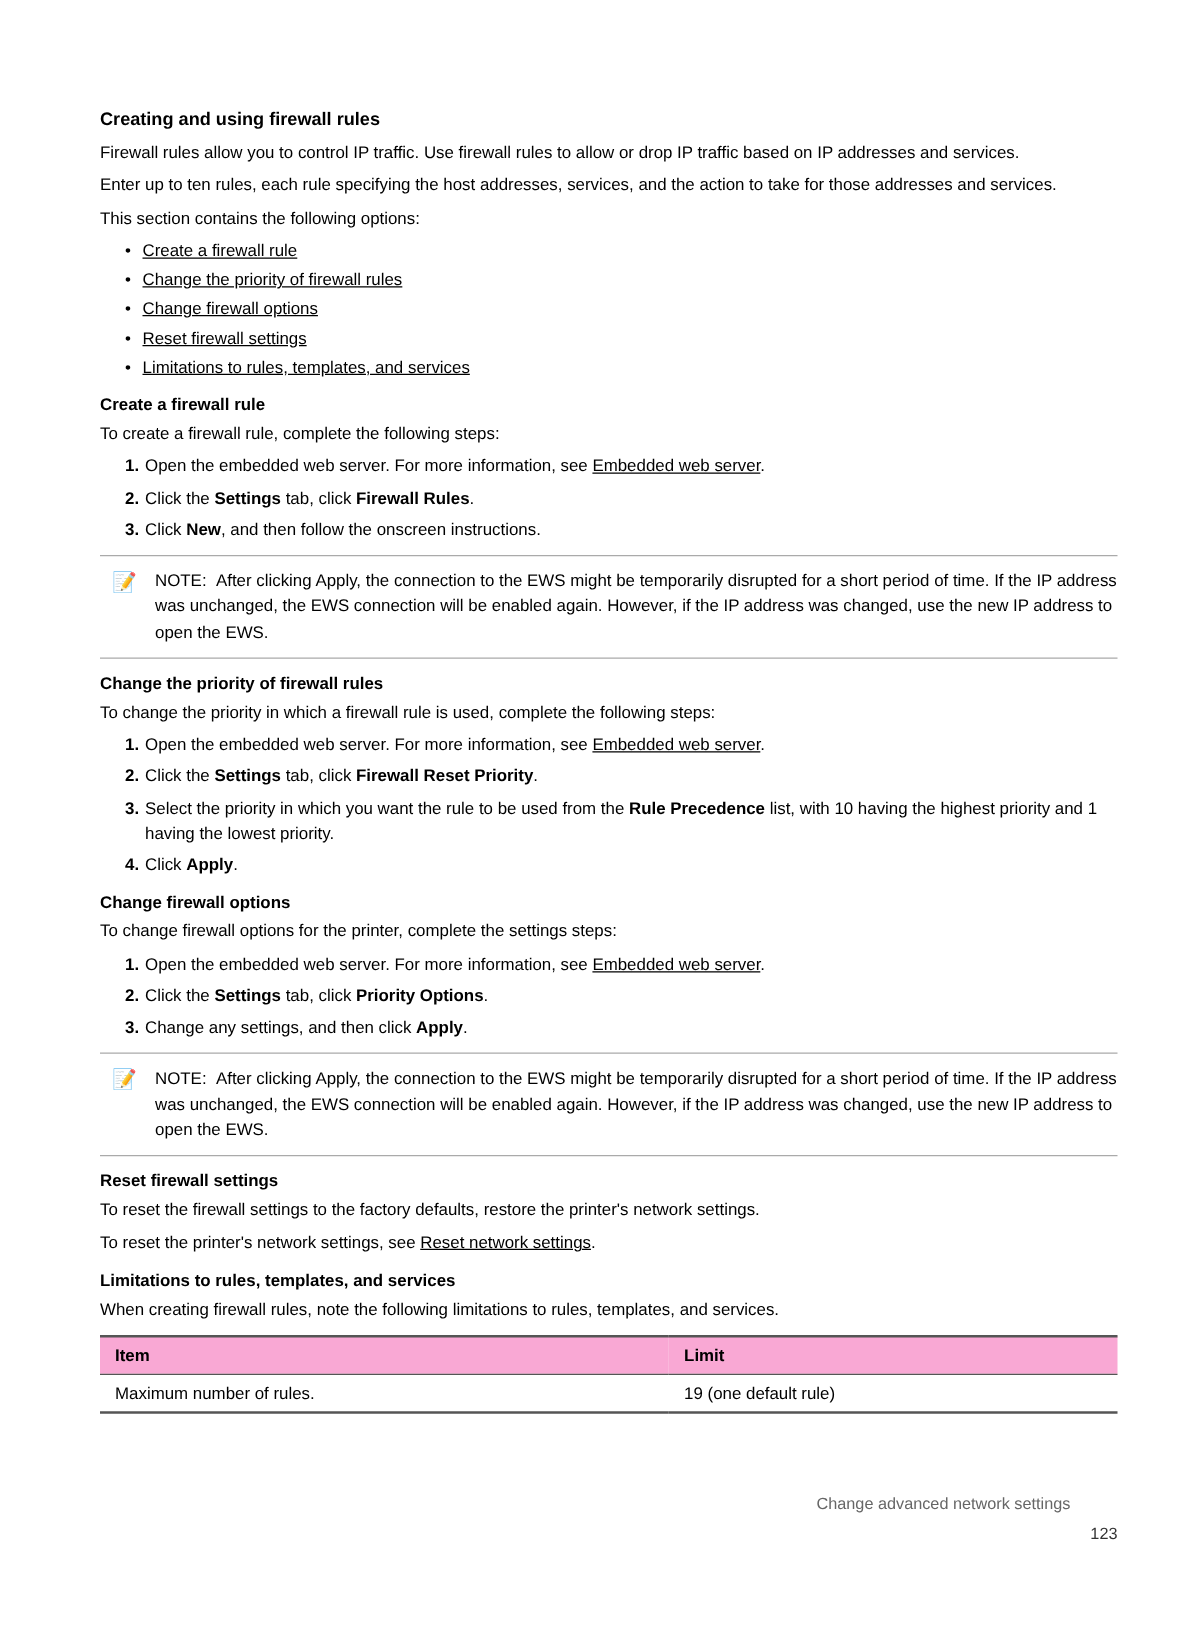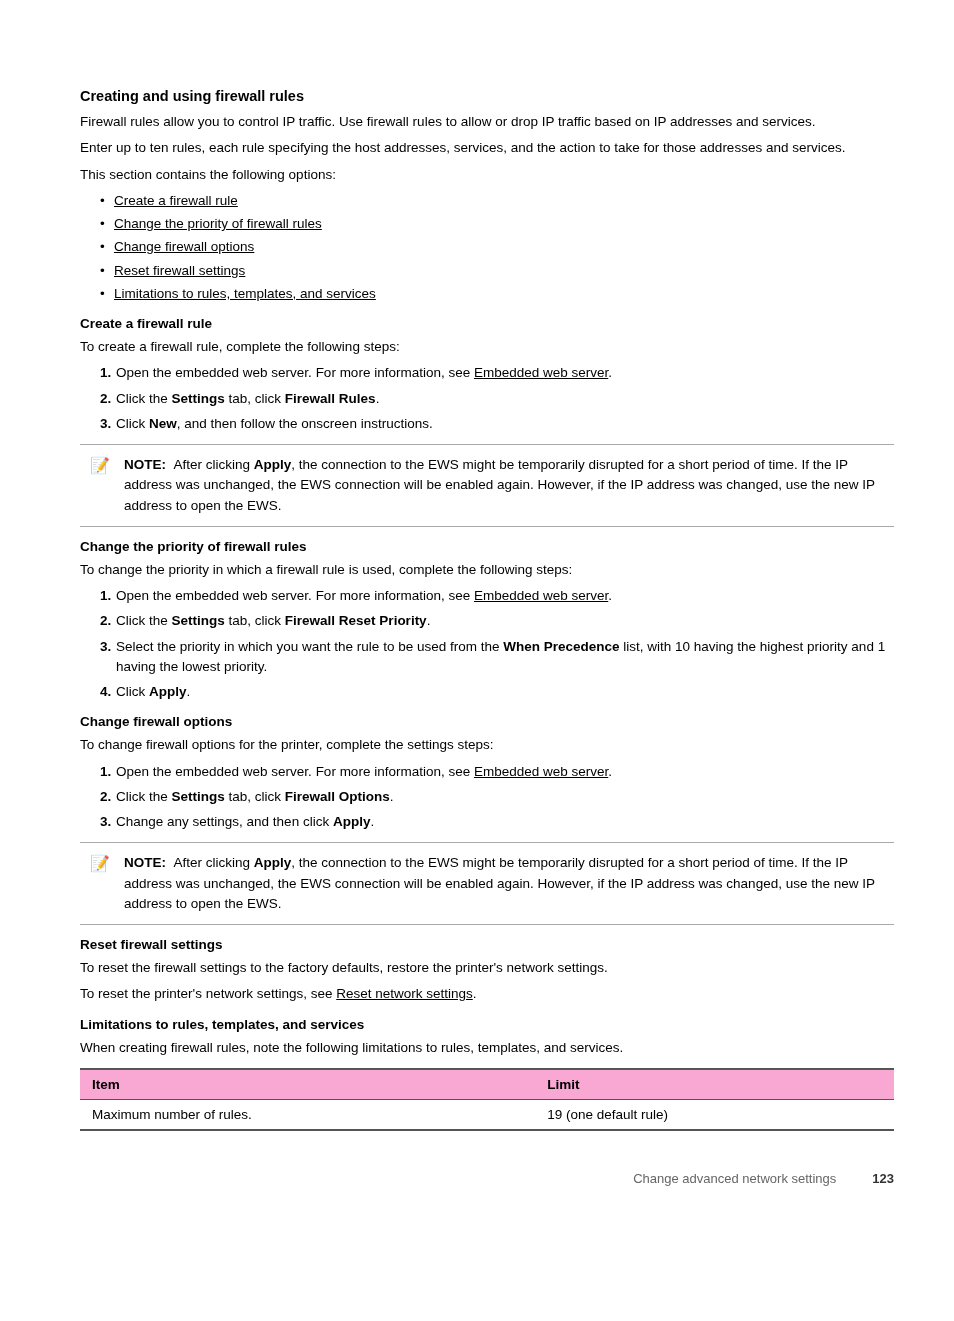--- a/index.html
+++ b/index.html
@@ -65,21 +65,21 @@
       margin: 10px 0 12px 0;
       gap: 10px;
       align-items: flex-start;
     }
     .note-icon {
       font-size: 16px;
       min-width: 24px;
       margin-top: 1px;
     }
     .note-text { line-height: 1.5; flex: 1; }
-    .note-text strong { font-weight: bold; }
+    .note-text strong { font-weight: normal; }
     table.limits-table {
       width: 100%;
       border-collapse: collapse;
       margin-top: 10px;
     }
     table.limits-table th {
       background: #f9a8d4;
       font-weight: bold;
       text-align: left;
       padding: 7px 12px;
@@ -96,24 +96,24 @@
     table.limits-table tr:last-child td {
       border-bottom: 2px solid #555;
     }
     .page-footer {
       display: flex;
       justify-content: flex-end;
       align-items: center;
       margin-top: 40px;
       font-size: 13px;
       color: #333;
-      gap: 36px;
+      gap: 16px;
     }
     .footer-text { color: #666; }
-    .footer-page { font-weight: bold; }
+    .footer-page { font-weight: normal; margin-top: 48px; }
   </style>
 </head>
 <body>
 
 <h2 class="section-title">Creating and using firewall rules</h2>
 
 <p>Firewall rules allow you to control IP traffic. Use firewall rules to allow or drop IP traffic based on IP addresses and services.</p>
 <p>Enter up to ten rules, each rule specifying the host addresses, services, and the action to take for those addresses and services.</p>
 <p>This section contains the following options:</p>
 
@@ -153,38 +153,38 @@
   <li>
     <span class="step-num">1.</span>
     <span class="step-content">Open the embedded web server. For more information, see <a>Embedded web server</a>.</span>
   </li>
   <li>
     <span class="step-num">2.</span>
     <span class="step-content">Click the <strong>Settings</strong> tab, click <strong>Firewall Reset Priority</strong>.</span>
   </li>
   <li>
     <span class="step-num">3.</span>
-    <span class="step-content">Select the priority in which you want the rule to be used from the <strong>When Precedence</strong> list, with 10 having the highest priority and 1 having the lowest priority.</span>
+    <span class="step-content">Select the priority in which you want the rule to be used from the <strong>Rule Precedence</strong> list, with 10 having the highest priority and 1 having the lowest priority.</span>
   </li>
   <li>
     <span class="step-num">4.</span>
     <span class="step-content">Click <strong>Apply</strong>.</span>
   </li>
 </ol>
 
 <h3 class="sub-title">Change firewall options</h3>
 <p>To change firewall options for the printer, complete the settings steps:</p>
 <ol class="steps">
   <li>
     <span class="step-num">1.</span>
     <span class="step-content">Open the embedded web server. For more information, see <a>Embedded web server</a>.</span>
   </li>
   <li>
     <span class="step-num">2.</span>
-    <span class="step-content">Click the <strong>Settings</strong> tab, click <strong>Firewall Options</strong>.</span>
+    <span class="step-content">Click the <strong>Settings</strong> tab, click <strong>Priority Options</strong>.</span>
   </li>
   <li>
     <span class="step-num">3.</span>
     <span class="step-content">Change any settings, and then click <strong>Apply</strong>.</span>
   </li>
 </ol>
 
 <div class="note-box">
   <span class="note-icon">📝</span>
   <span class="note-text"><strong>NOTE:</strong>&nbsp;&nbsp;After clicking <strong>Apply</strong>, the connection to the EWS might be temporarily disrupted for a short period of time. If the IP address was unchanged, the EWS connection will be enabled again. However, if the IP address was changed, use the new IP address to open the EWS.</span>

